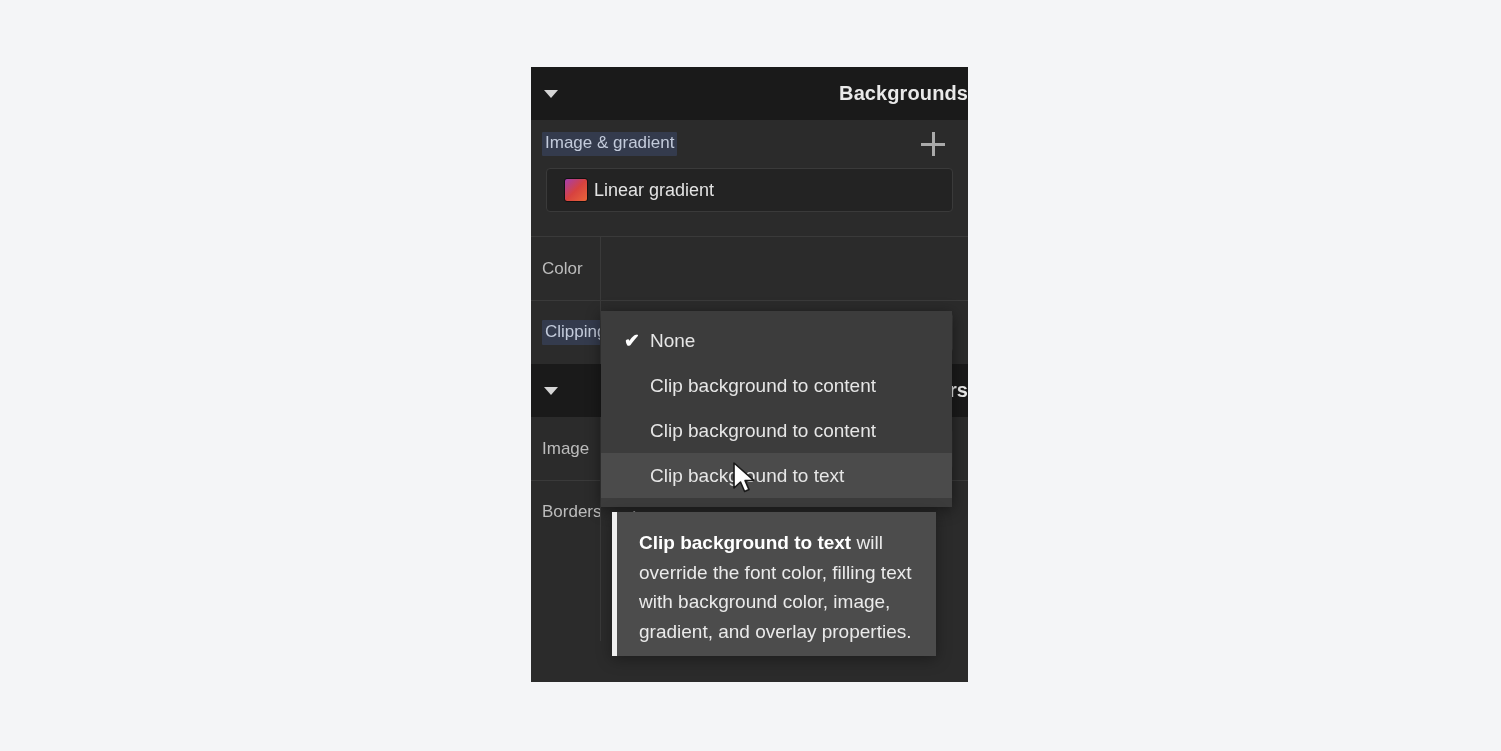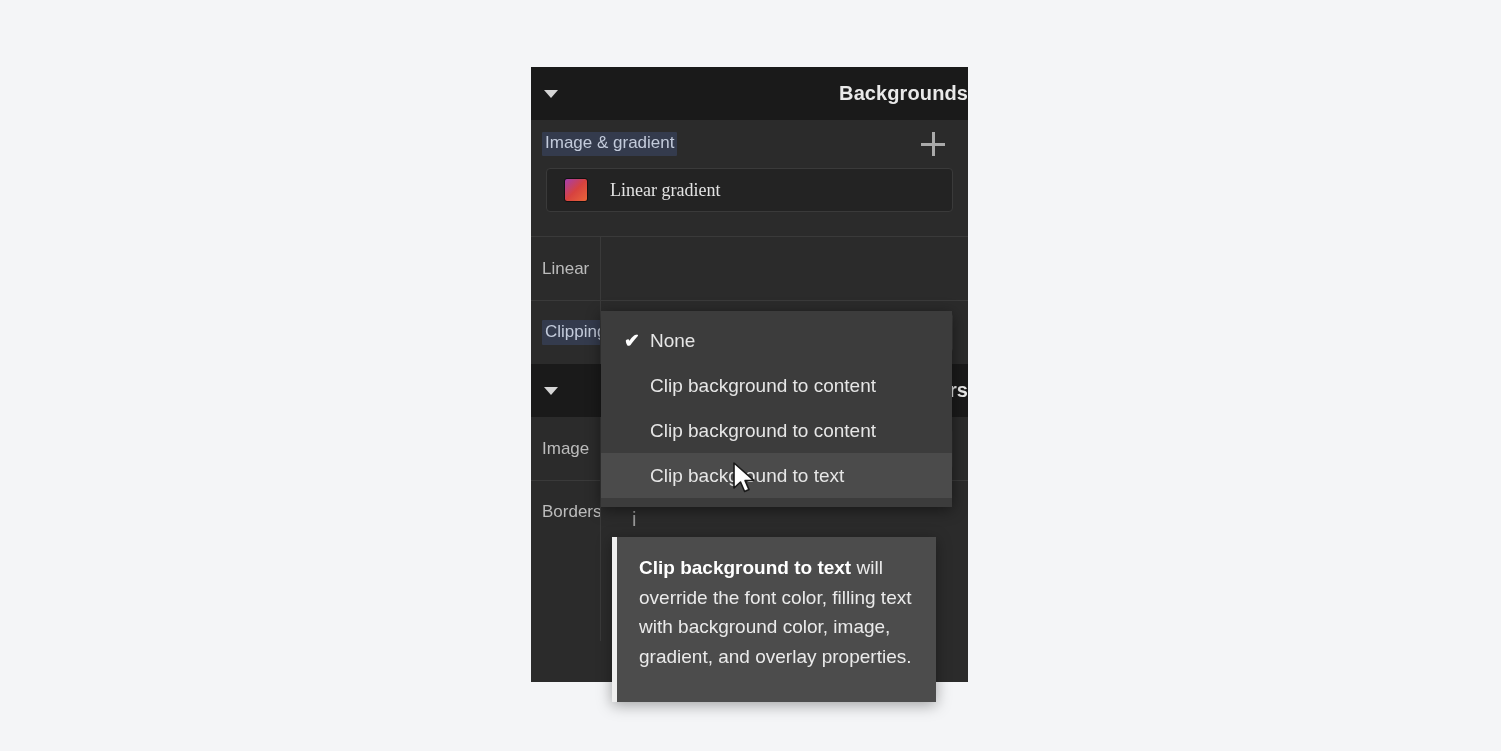--- a/index.html
+++ b/index.html
@@ -98,22 +98,21 @@
   .grad-swatch {
     width: 24px; height: 24px;
     border-radius: 3px;
     border: 1px solid #111;
     background: linear-gradient(135deg,#a43fb0 0%,#d7423f 50%,#e8663a 100%);
     flex: none;
   }
   .grad-label {
     color: #e3e3e3;
     font-size: 18px;
-    margin-left: 22px;
-    font-family: Liberation Serif, serif;
+    margin-left: 6px;
   }
 
   .divider { height: 1px; background: #3a3a3a; }
 
   
   .prop-row {
     height: 63px;
     display: flex;
     align-items: center;
     position: relative;
@@ -283,25 +282,25 @@
     font-size: 19px;
     font-weight: bold;
     margin-left: -2px;
   }
   .menu-label { margin-left: 0; }
 
   
   #tooltip {
     position: absolute;
     left: 612px;
-    top: 537px;
+    top: 512px;
     width: 324px;
     background: #4c4c4c;
     border-left: 5px solid #efefef;
-    padding: 16px 20px 31px 22px;
+    padding: 16px 20px 10px 22px;
     color: #eaeaea;
     font-size: 19px;
     line-height: 29.5px;
     z-index: 50;
     box-shadow: 0 3px 14px rgba(0,0,0,.35);
   }
   #tooltip b { font-weight: bold; color: #ffffff; }
 
   
   #cursor {
@@ -335,21 +334,21 @@
       <span class="grad-label">Linear gradient</span>
     </div>
   </div>
 
   <div style="height:24px"></div>
   <div class="divider"></div>
 
   <div class="prop-row">
     <span class="col-divider"></span>
     <div class="prop-label-cell">
-      <span class="prop-label">Linear</span>
+      <span class="prop-label">Color</span>
     </div>
   </div>
 
   <div class="divider"></div>
 
   <div class="prop-row">
     <span class="col-divider"></span>
     <div class="prop-label-cell">
       <span class="prop-label selected">Clipping</span>
     </div>

